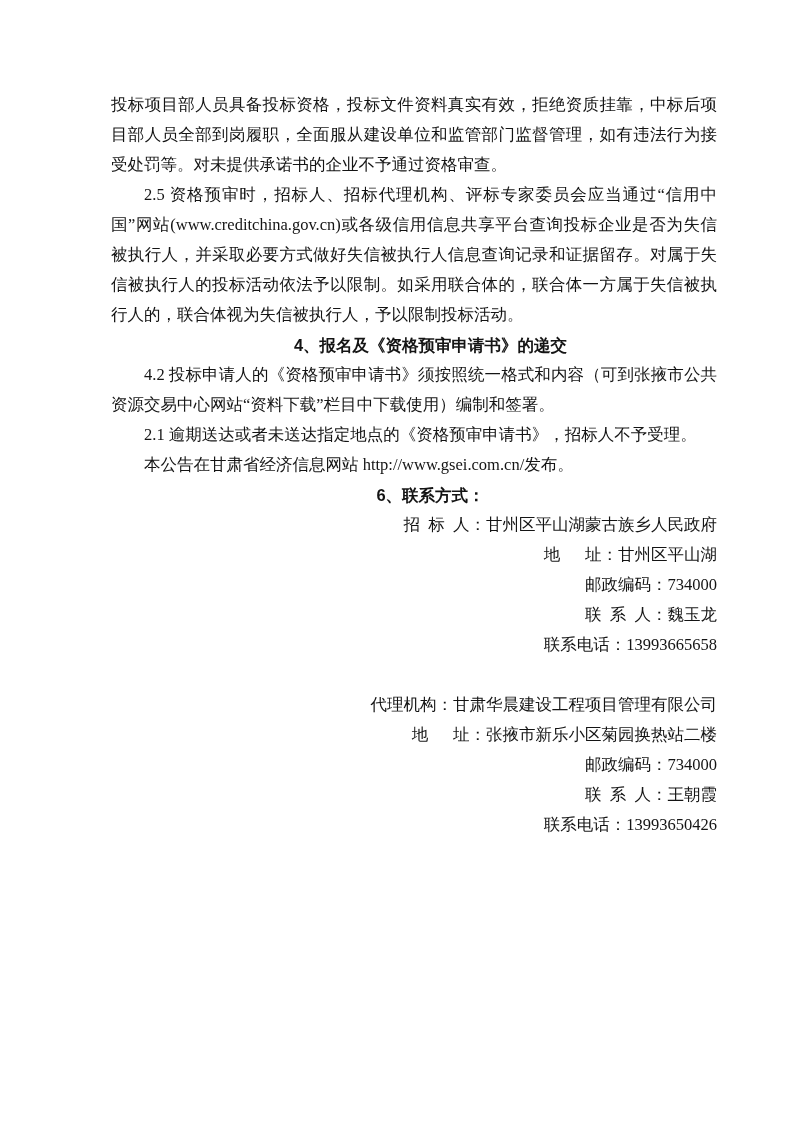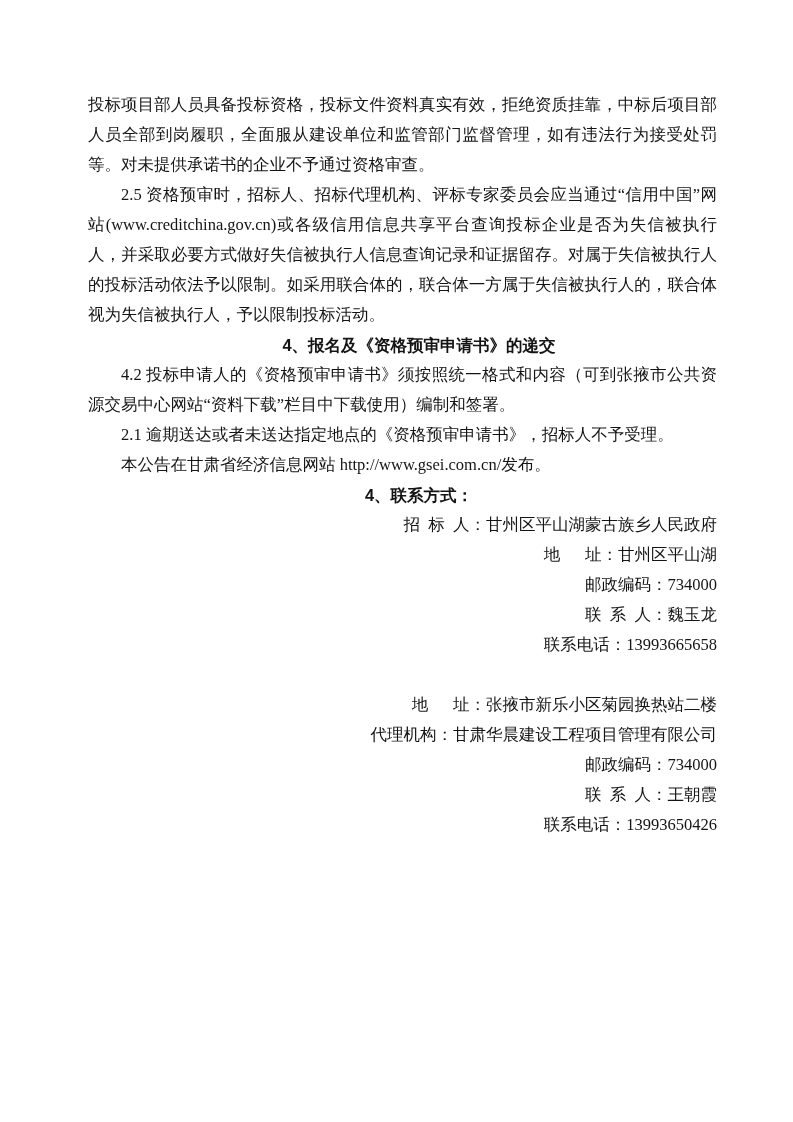--- a/index.html
+++ b/index.html
@@ -6,21 +6,21 @@
     margin: 0;
     padding: 0;
     background: #ffffff;
   }
   .page {
     position: relative;
     box-sizing: border-box;
     width: 793px;
     height: 1122px;
     background: #ffffff;
-    padding: 90px 76px 0 88px;
+    padding: 90px 76px 0 111px;
     font-family: "Liberation Serif", "DejaVu Serif", serif;
     font-size: 16.5px;
     line-height: 30px;
     color: #141414;
     overflow: hidden;
   }
   p {
     margin: 0;
     text-align: justify;
   }
@@ -55,33 +55,33 @@
   <p class="heading">4、报名及《资格预审申请书》的递交</p>
 
 
   <p class="indent">4.2 投标申请人的《资格预审申请书》须按照统一格式和内容（可到张掖市公共资源交易中心网站“资料下载”栏目中下载使用）编制和签署。</p>
 
   <p class="indent">2.1 逾期送达或者未送达指定地点的《资格预审申请书》，招标人不予受理。</p>
 
 
   <p class="indent">本公告在甘肃省经济信息网站 http://www.gsei.com.cn/发布。</p>
 
-  <p class="heading">4、联系方式：</p>
+  <p class="heading">6、联系方式：</p>
 
   <div>
     <p class="contact"><span>招  标  人：</span><span>甘州区平山湖蒙古族乡人民政府</span></p>
     <p class="contact"><span>地      址：</span><span>甘州区平山湖</span></p>
     <p class="contact"><span>邮政编码：</span><span>734000</span></p>
     <p class="contact"><span>联  系  人：</span><span>魏玉龙</span></p>
     <p class="contact"><span>联系电话：</span><span>13993665658</span></p>
   </div>
 
   <div class="blank-line"></div>
 
   <div>
+    <p class="contact"><span>代理机构：</span><span>甘肃华晨建设工程项目管理有限公司</span></p>
     <p class="contact"><span>地      址：</span><span>张掖市新乐小区菊园换热站二楼</span></p>
-    <p class="contact"><span>代理机构：</span><span>甘肃华晨建设工程项目管理有限公司</span></p>
     <p class="contact"><span>邮政编码：</span><span>734000</span></p>
     <p class="contact"><span>联  系  人：</span><span>王朝霞</span></p>
     <p class="contact"><span>联系电话：</span><span>13993650426</span></p>
   </div>
 
 </div>
 
 </body></html>

